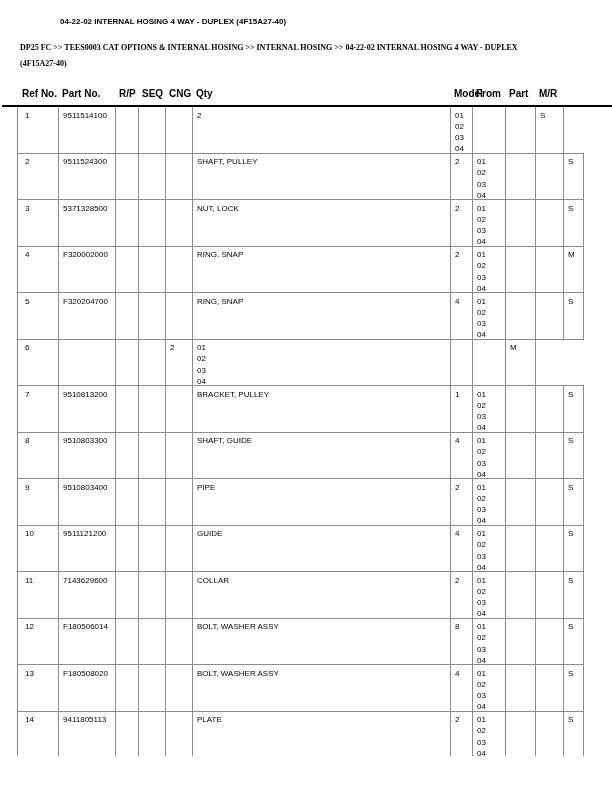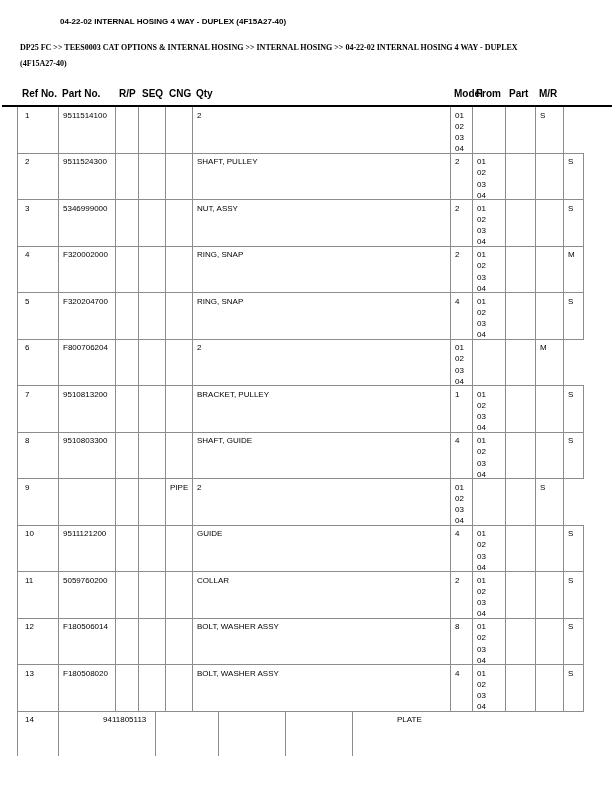--- a/index.html
+++ b/index.html
@@ -66,21 +66,21 @@
     height: 649px;
     box-sizing: border-box;
     border-left: 1px solid #8c8c8c;
     overflow: hidden;
   }
   .prow {
     height: 46.5px;
     box-sizing: border-box;
     border-bottom: 1px solid #8c8c8c;
   }
-  .prow:last-child { border-bottom: none; gap: 40px; }
+  .prow:last-child { border-bottom: none; }
   .cell {
     box-sizing: border-box;
     border-right: 1px solid #8c8c8c;
     padding: 2.5px 2px 0 4px;
     font-size: 8px;
     line-height: 11.3px;
     overflow: hidden;
   }
   .cell.ref { padding-left: 7px; }
   .cell.model { white-space: pre-line; }
@@ -137,25 +137,25 @@
       <div class="cell model">01
 02
 03
 04</div>
       <div class="cell"></div>
       <div class="cell"></div>
       <div class="cell">S</div>
     </div>
       <div class="prow cols">
       <div class="cell ref">3</div>
-      <div class="cell">5346999000</div>
-      <div class="cell"></div>
-      <div class="cell"></div>
-      <div class="cell"></div>
-      <div class="cell">NUT, ASSY</div>
+      <div class="cell">5371328500</div>
+      <div class="cell"></div>
+      <div class="cell"></div>
+      <div class="cell"></div>
+      <div class="cell">NUT, LOCK</div>
       <div class="cell">2</div>
       <div class="cell model">01
 02
 03
 04</div>
       <div class="cell"></div>
       <div class="cell"></div>
       <div class="cell">S</div>
     </div>
       <div class="prow cols">
@@ -185,21 +185,20 @@
       <div class="cell model">01
 02
 03
 04</div>
       <div class="cell"></div>
       <div class="cell"></div>
       <div class="cell">S</div>
     </div>
       <div class="prow cols">
       <div class="cell ref">6</div>
-      <div class="cell">F800706204</div>
       <div class="cell"></div>
       <div class="cell"></div>
       <div class="cell"></div>
       <div class="cell">2</div>
       <div class="cell model">01
 02
 03
 04</div>
       <div class="cell"></div>
       <div class="cell"></div>
@@ -232,20 +231,21 @@
       <div class="cell model">01
 02
 03
 04</div>
       <div class="cell"></div>
       <div class="cell"></div>
       <div class="cell">S</div>
     </div>
       <div class="prow cols">
       <div class="cell ref">9</div>
+      <div class="cell">9510803400</div>
       <div class="cell"></div>
       <div class="cell"></div>
       <div class="cell"></div>
       <div class="cell">PIPE</div>
       <div class="cell">2</div>
       <div class="cell model">01
 02
 03
 04</div>
       <div class="cell"></div>
@@ -263,21 +263,21 @@
       <div class="cell model">01
 02
 03
 04</div>
       <div class="cell"></div>
       <div class="cell"></div>
       <div class="cell">S</div>
     </div>
       <div class="prow cols">
       <div class="cell ref">11</div>
-      <div class="cell">5059760200</div>
+      <div class="cell">7143629600</div>
       <div class="cell"></div>
       <div class="cell"></div>
       <div class="cell"></div>
       <div class="cell">COLLAR</div>
       <div class="cell">2</div>
       <div class="cell model">01
 02
 03
 04</div>
       <div class="cell"></div>

